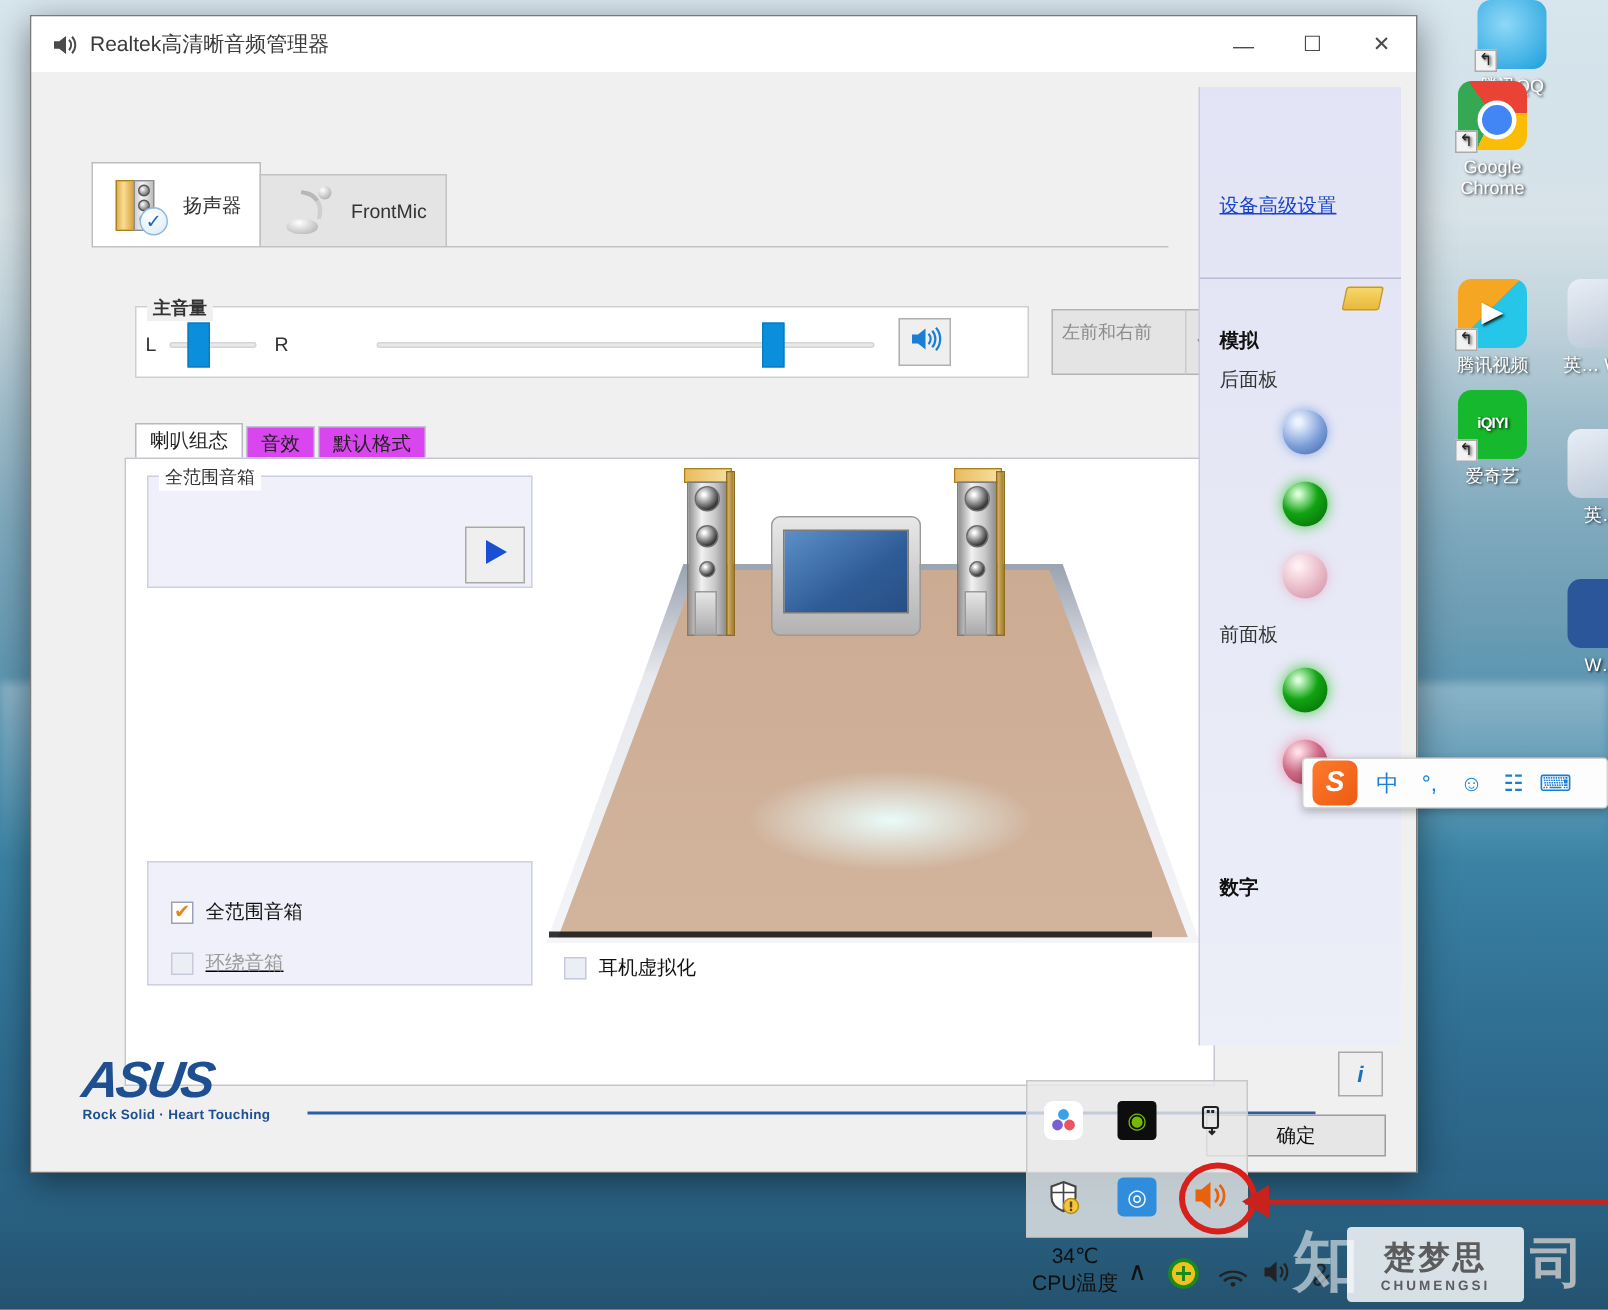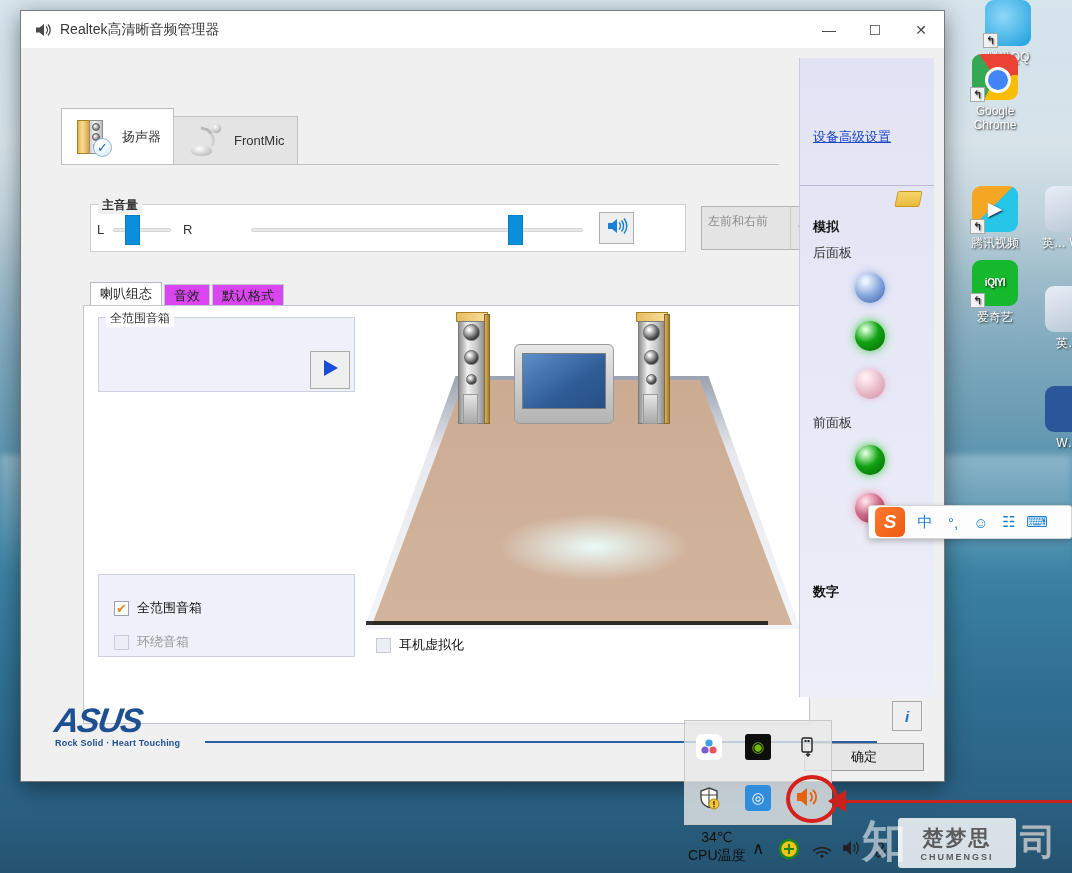--- a/index.html
+++ b/index.html
@@ -609,21 +609,21 @@
             </svg>
           </span>
         </div>
 
         <div id="fr-group"></div>
         <div id="fr-legend">全范围音箱</div>
         <div class="cbrow" style="left:30px; top:293px;">
           <span class="cbox">✔</span>
           <span style="color:#111">全范围音箱</span>
         </div>
-        <div class="cbrow" style="left:30px; top:327px;">
+        <div class="cbrow" style="left:30px; top:327px;text-decoration:underline;">
           <span class="cbox dim"></span>
           <span style="color:#9a9a9a">环绕音箱</span>
         </div>
 
         <div id="room">
           <div class="floor-edge"></div>
           <div class="floor"></div>
           <div class="glow"></div>
           <div class="floor-base"></div>
           <div class="tv">

